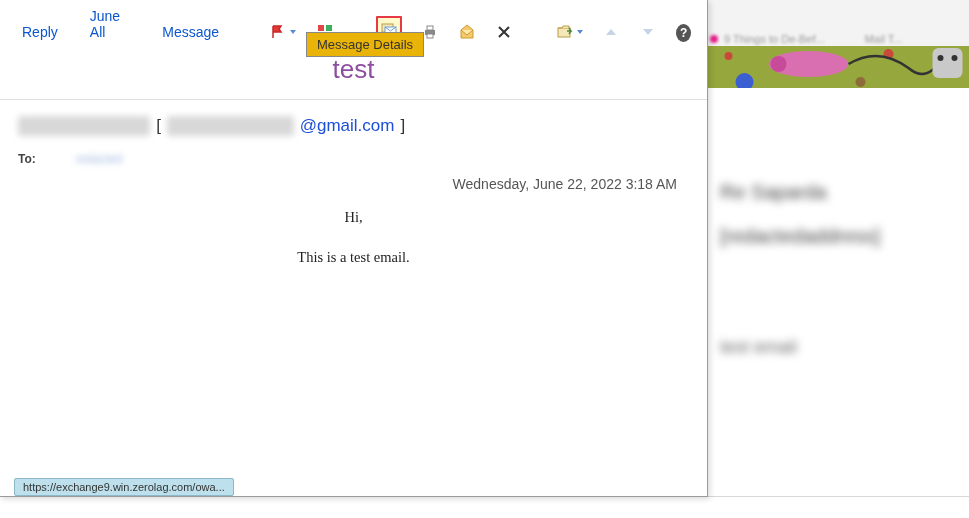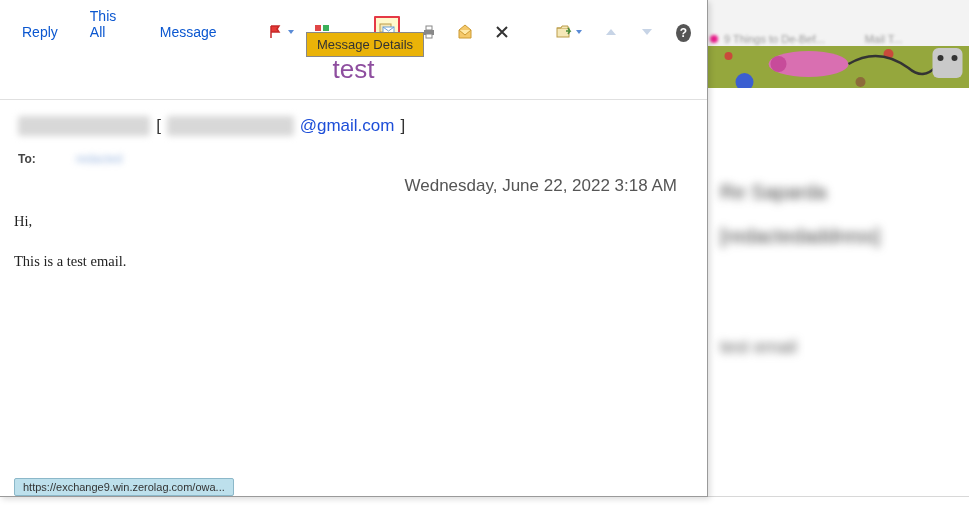--- a/index.html
+++ b/index.html
@@ -140,31 +140,31 @@
       margin-top: 16px;
       font-size: 12px;
       color:#555;
       display:flex; gap:40px; align-items:flex-end;
     }
     .to-label { font-weight:600; color:#444; }
     .to-value { filter: blur(3px); color:#9db8e0; }
     .date-line {
       text-align: right;
       padding: 4px 30px 12px 18px;
-      font-size: 17px;
+      font-size: 14px;
       color: #555;
     }
     .body {
       padding: 4px 14px;
       font-family: "Times New Roman", serif;
       font-size: 14.5px;
       color: #222;
       line-height: 1.35;
     }
-    .body p { margin-bottom: 20px; }
+    .body p { margin-bottom: 20px; text-align: center; }
     .status-bar {
       position: absolute;
       left: 14px; bottom: 22px;
       background: #bde0ec;
       border: 1px solid #8cb8c9;
       padding: 2px 8px;
       font-size: 11px;
       color: #333;
       border-radius: 2px;
     }
@@ -201,21 +201,21 @@
   <div class="bg-subject">Re Saparda  [redactedaddress]</div>
   <div style="height:60px"></div>
   <div>test email</div>
 </div>
 <div class="bg-lower"></div>
 
 <div class="email-window">
 
   <div class="toolbar">
     <span class="tb-link">Reply</span>
-    <span class="tb-link">This All</span>
+    <span class="tb-link">June All</span>
     <span class="tb-link">Message</span>
     <span class="tb-sep"></span>
 
     <span class="flag-dd">
       <span class="tb-icon">
         <svg viewBox="0 0 16 16">
             <path d="M3 2 L3 14 M3 2 L11 2 L9 5 L11 8 L3 8" stroke="#c62828" stroke-width="1.5" fill="#e53935"></path>
           </svg>
       </span>
       <span class="dd-arrow"></span>

